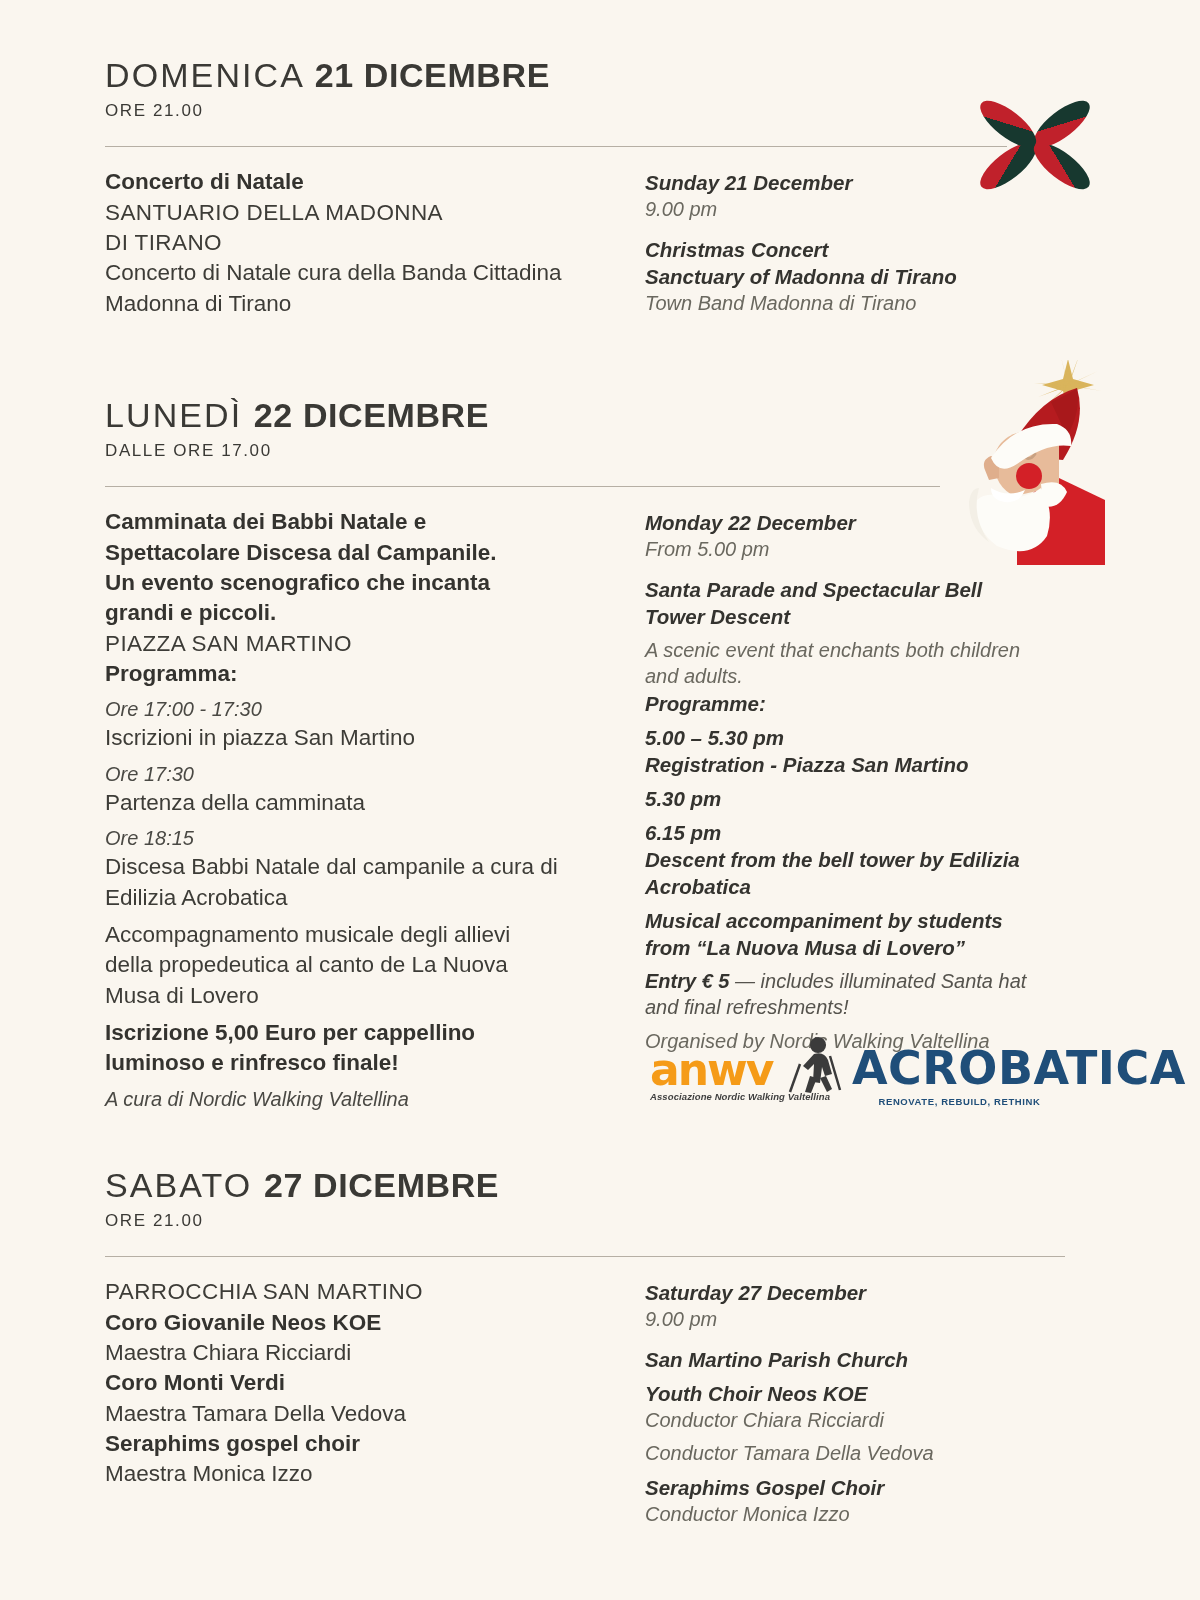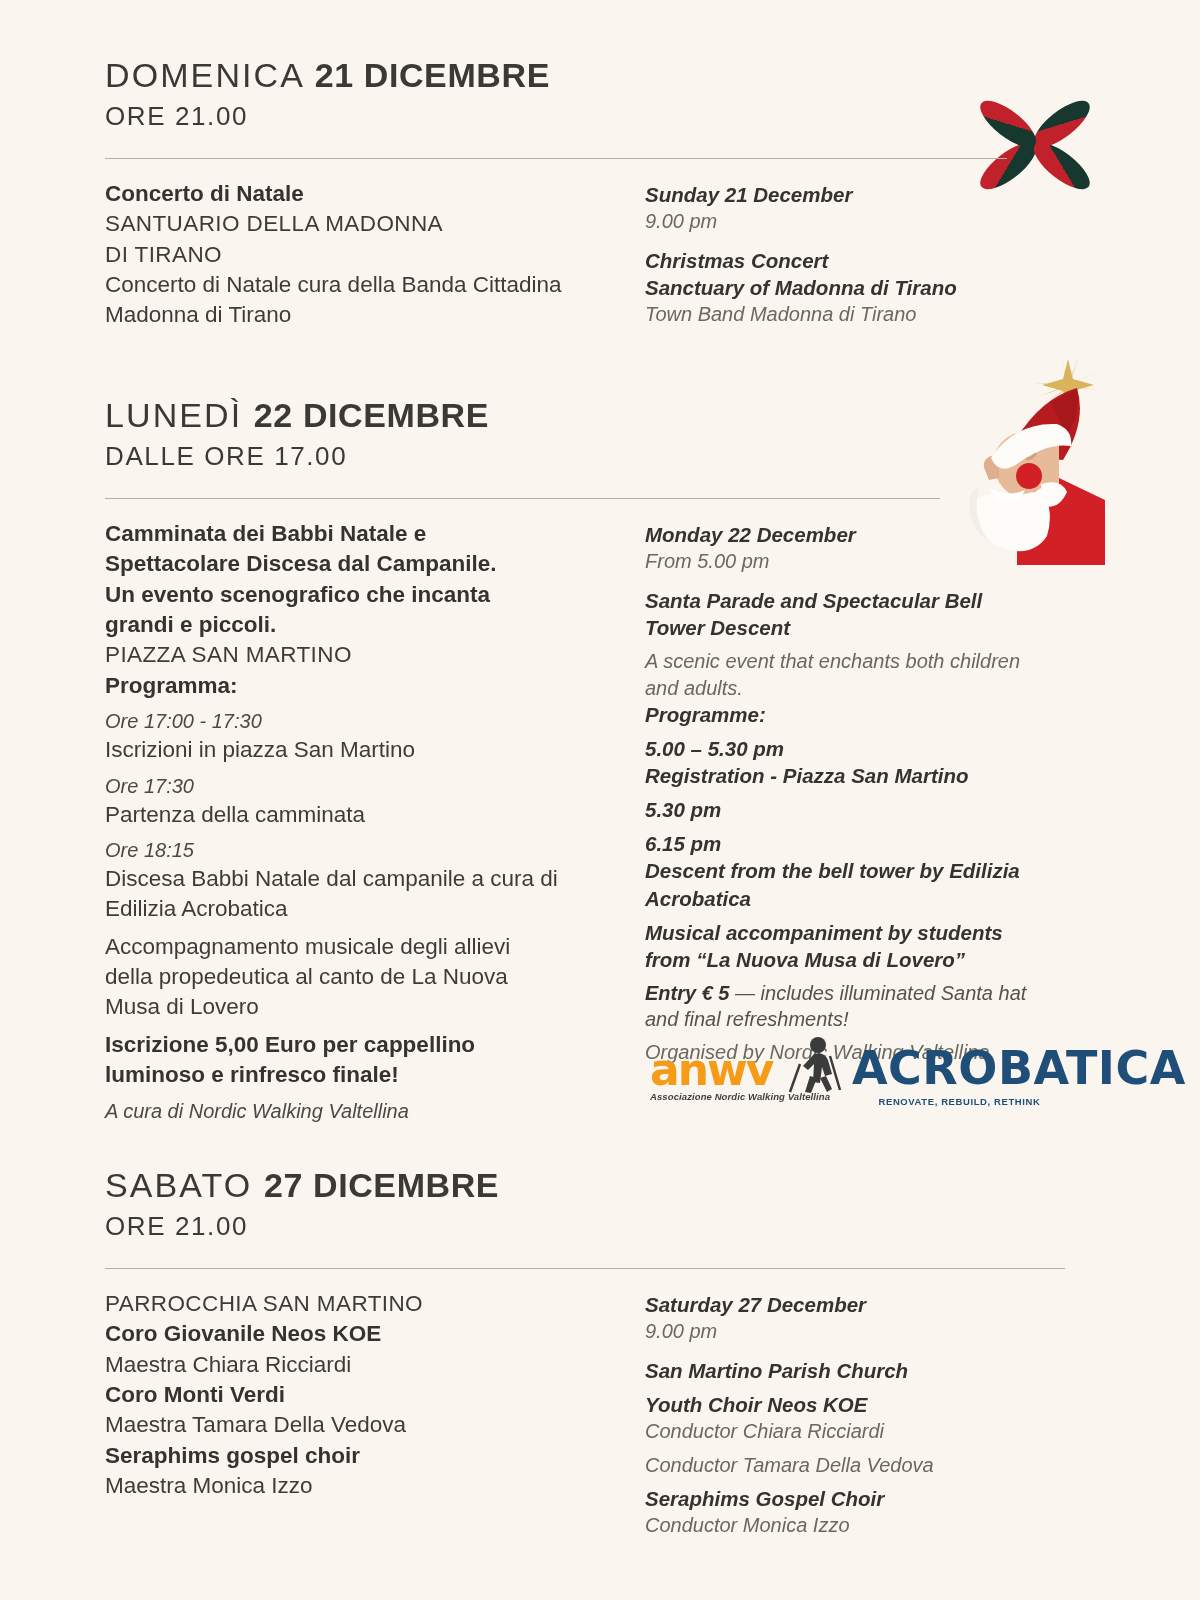--- a/index.html
+++ b/index.html
@@ -14,21 +14,21 @@
 
   
   .section { position:absolute; left:0; width:1200px; }
   .head { padding-left:105px; }
   .head .day {
     font-size:34px; letter-spacing:2.1px; font-weight:300;
     color:#3a3935; line-height:1.18; white-space:nowrap;
   }
   .head .day b { font-weight:800; letter-spacing:0.6px; }
   .head .time {
-    font-size:26px; letter-spacing:1.6px; font-weight:300;
+    font-size:17px; letter-spacing:1.6px; font-weight:300;
     color:#3a3935; line-height:1.3; margin-top:5px; white-space:nowrap;
   }
   .rule { height:1px; background:#b6afa4; margin-top:24px; margin-left:105px; }
 
   .cols { position:relative; margin-top:20px; }
   .col-it { position:absolute; left:105px; width:470px; }
   .col-en { position:absolute; left:645px; width:420px; }
 
   
   .it-b   { font-size:22.5px; font-weight:700; line-height:1.35; color:#34332f; }

